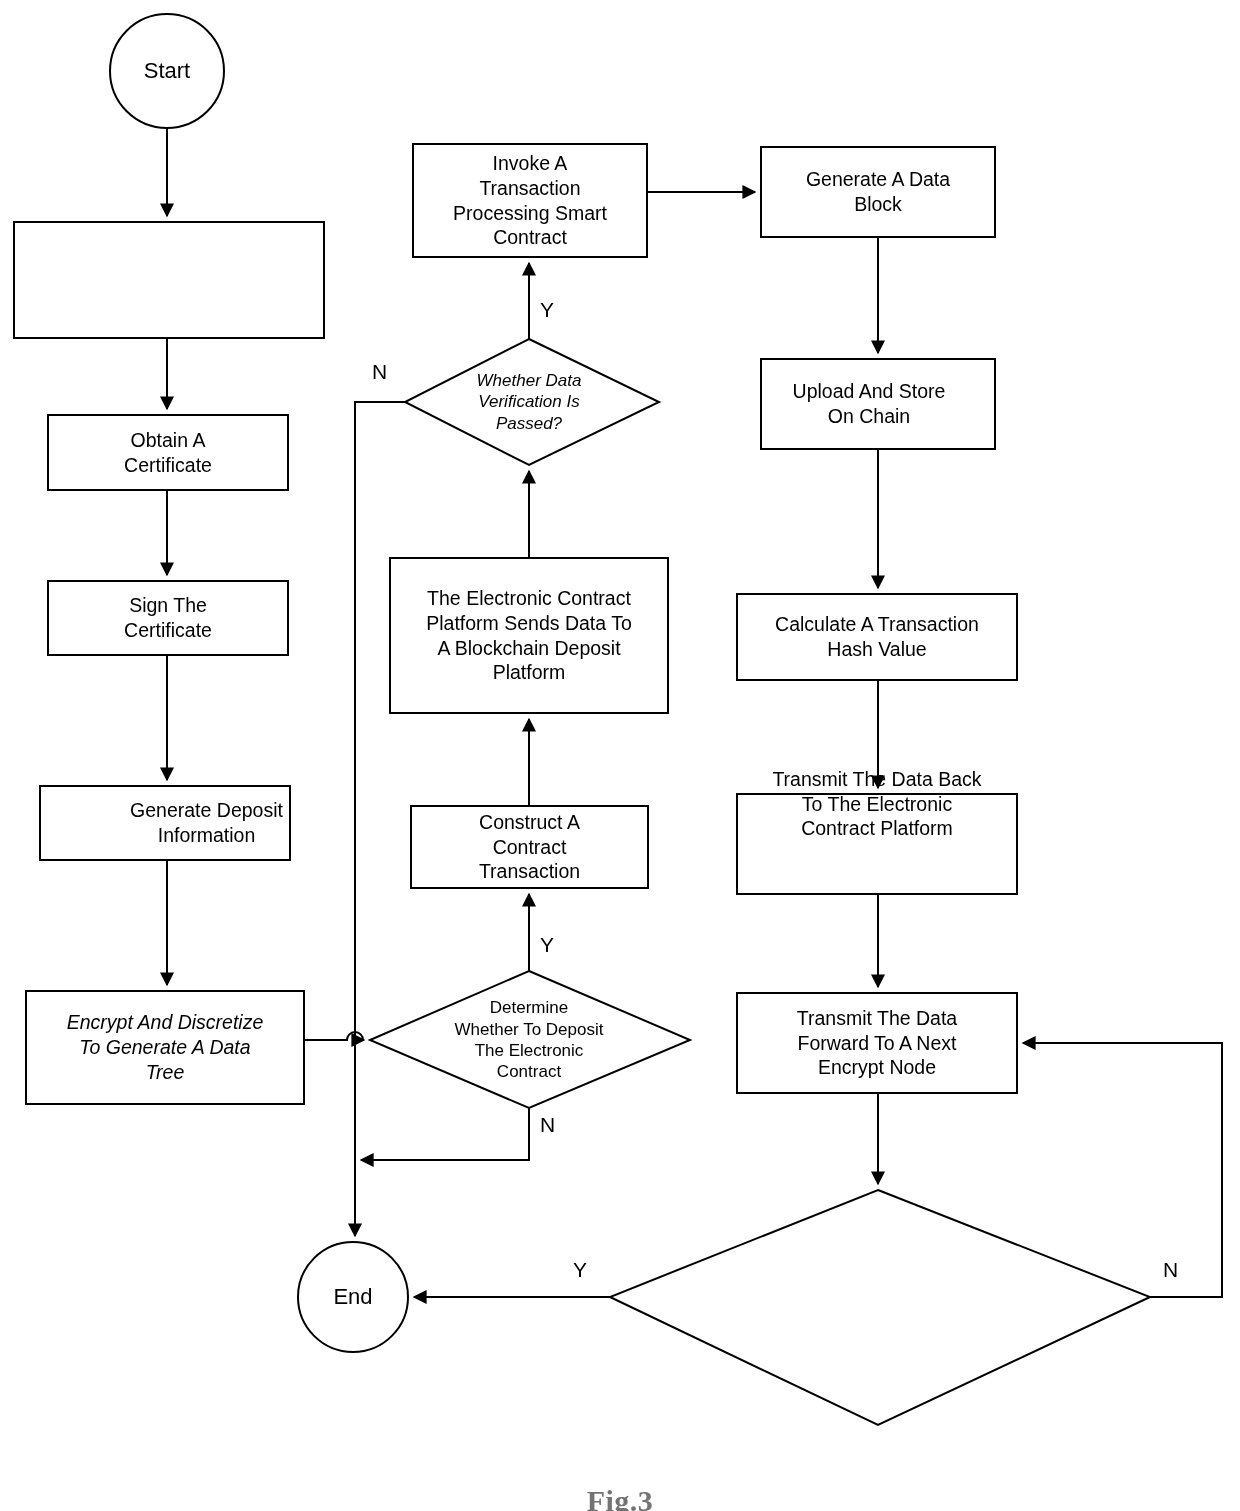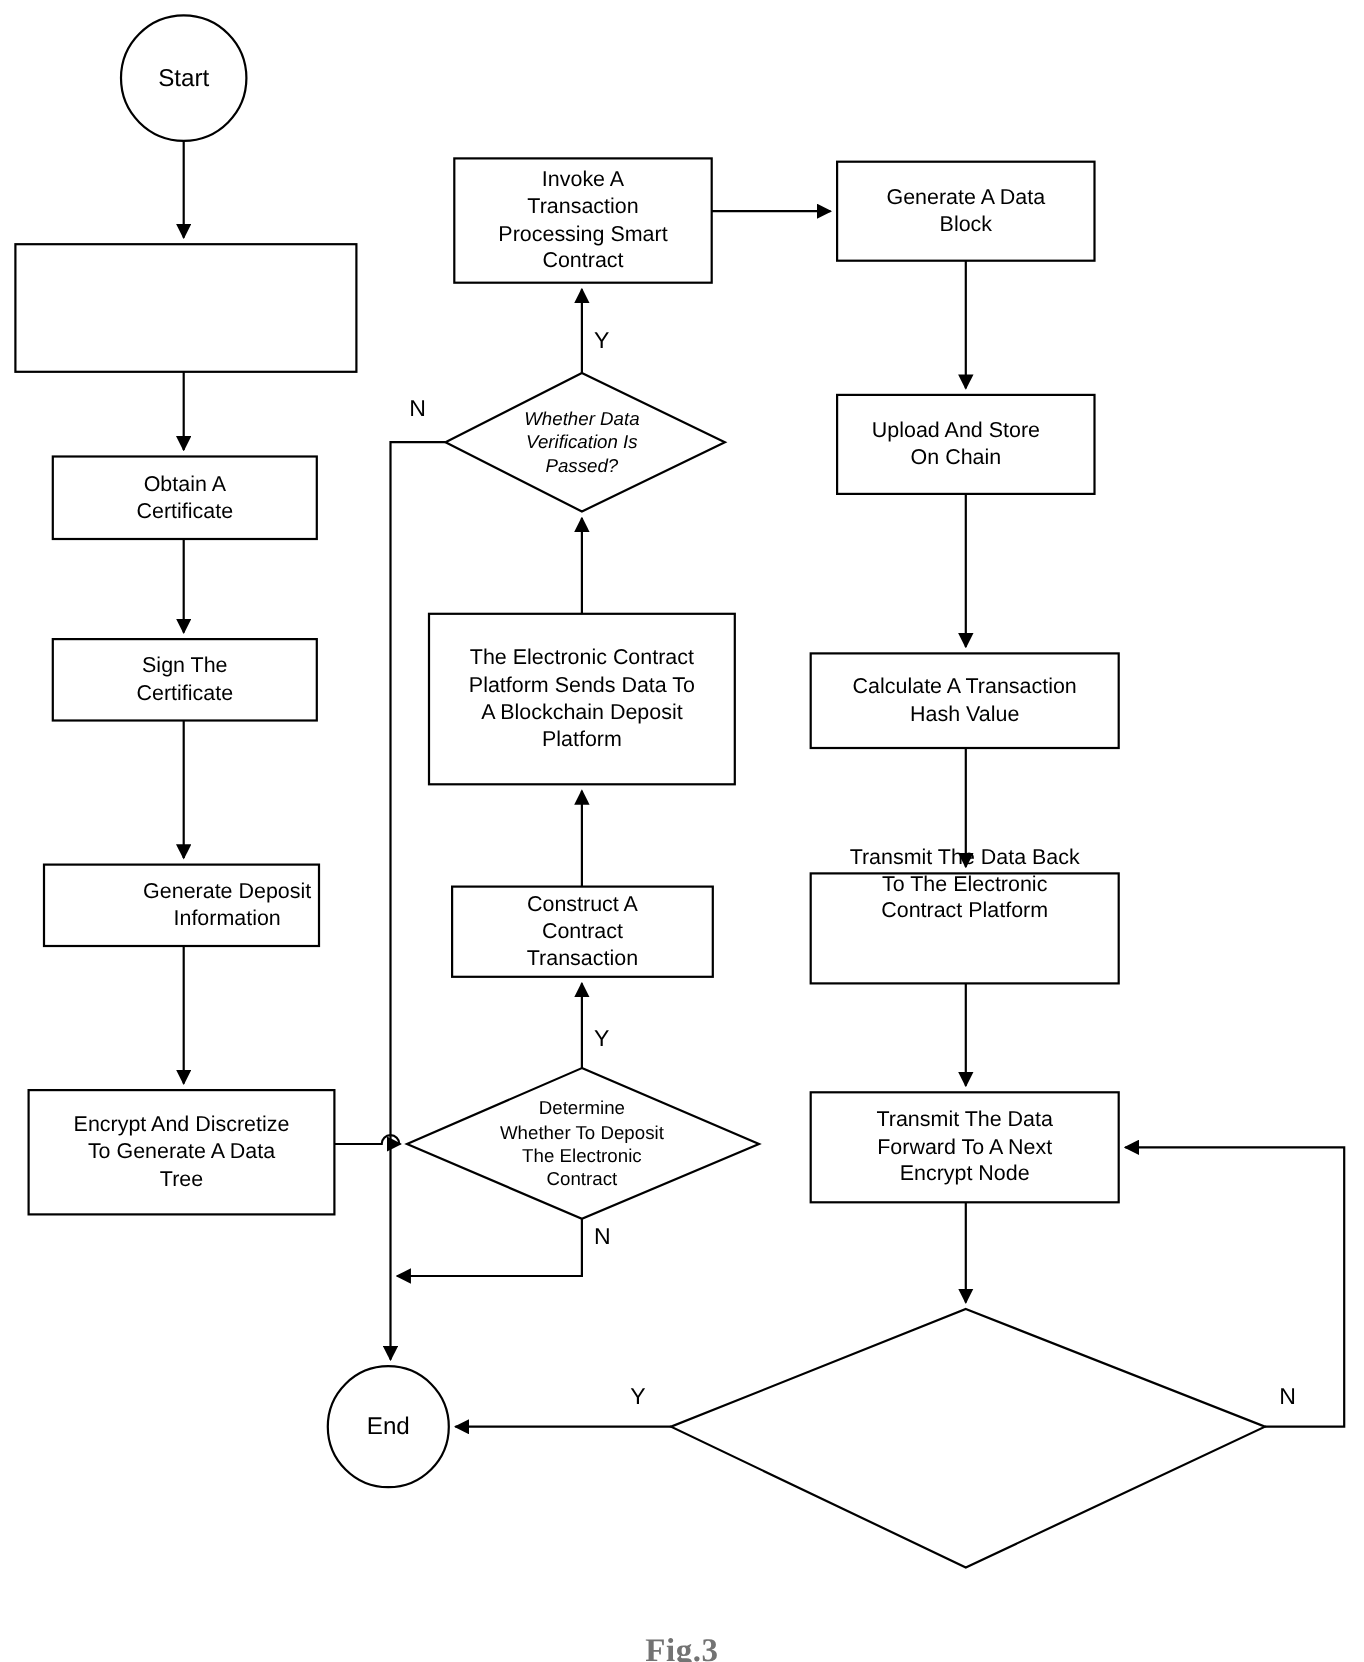--- a/index.html
+++ b/index.html
@@ -164,21 +164,21 @@
 
   <div class="node-text" style="left:48px; top:415px; width:240px; height:75px;">Obtain A
 Certificate</div>
 
   <div class="node-text" style="left:48px; top:581px; width:240px; height:74px;">Sign The
 Certificate</div>
 
   <div class="node-text" style="left:40px; top:786px; width:301px; height:74px;margin-left:16px;">Generate Deposit
 Information</div>
 
-  <div class="node-text" style="left:26px; top:991px; width:278px; height:113px;">Encrypt And Discretize
+  <div class="node-text" style="left:26px; top:991px; width:278px; height:113px;font-style:italic;">Encrypt And Discretize
 To Generate A Data
 Tree</div>
 
   <div class="node-text" style="left:411px; top:806px; width:237px; height:82px;">Construct A
 Contract
 Transaction</div>
 
   <div class="node-text" style="left:390px; top:558px; width:278px; height:155px;">The Electronic Contract
 Platform Sends Data To
 A Blockchain Deposit

